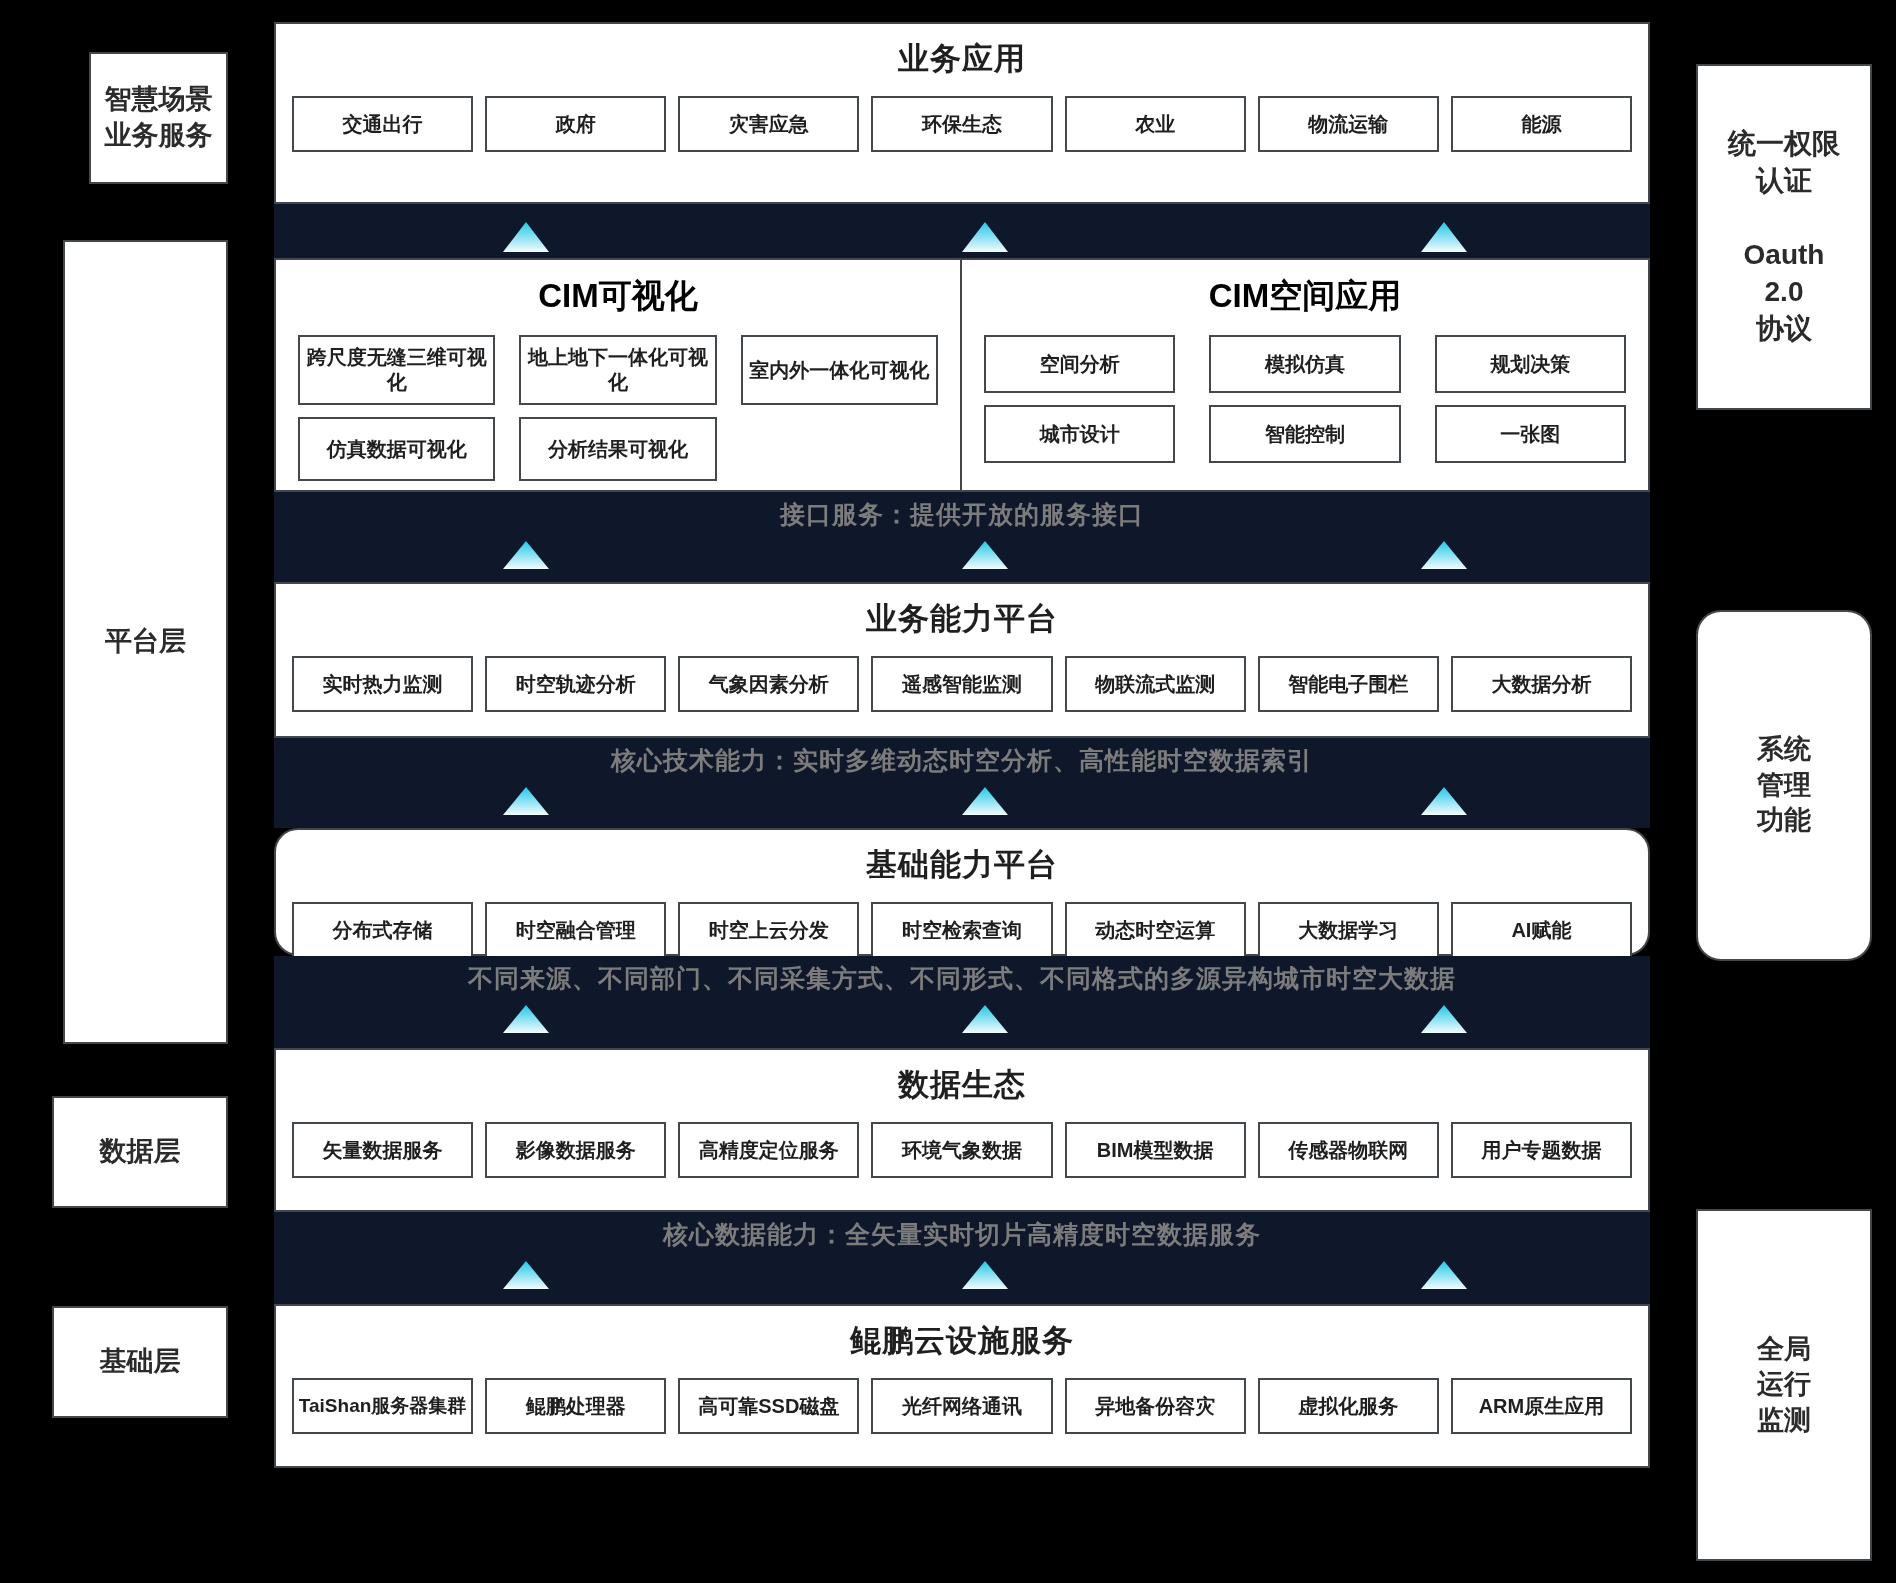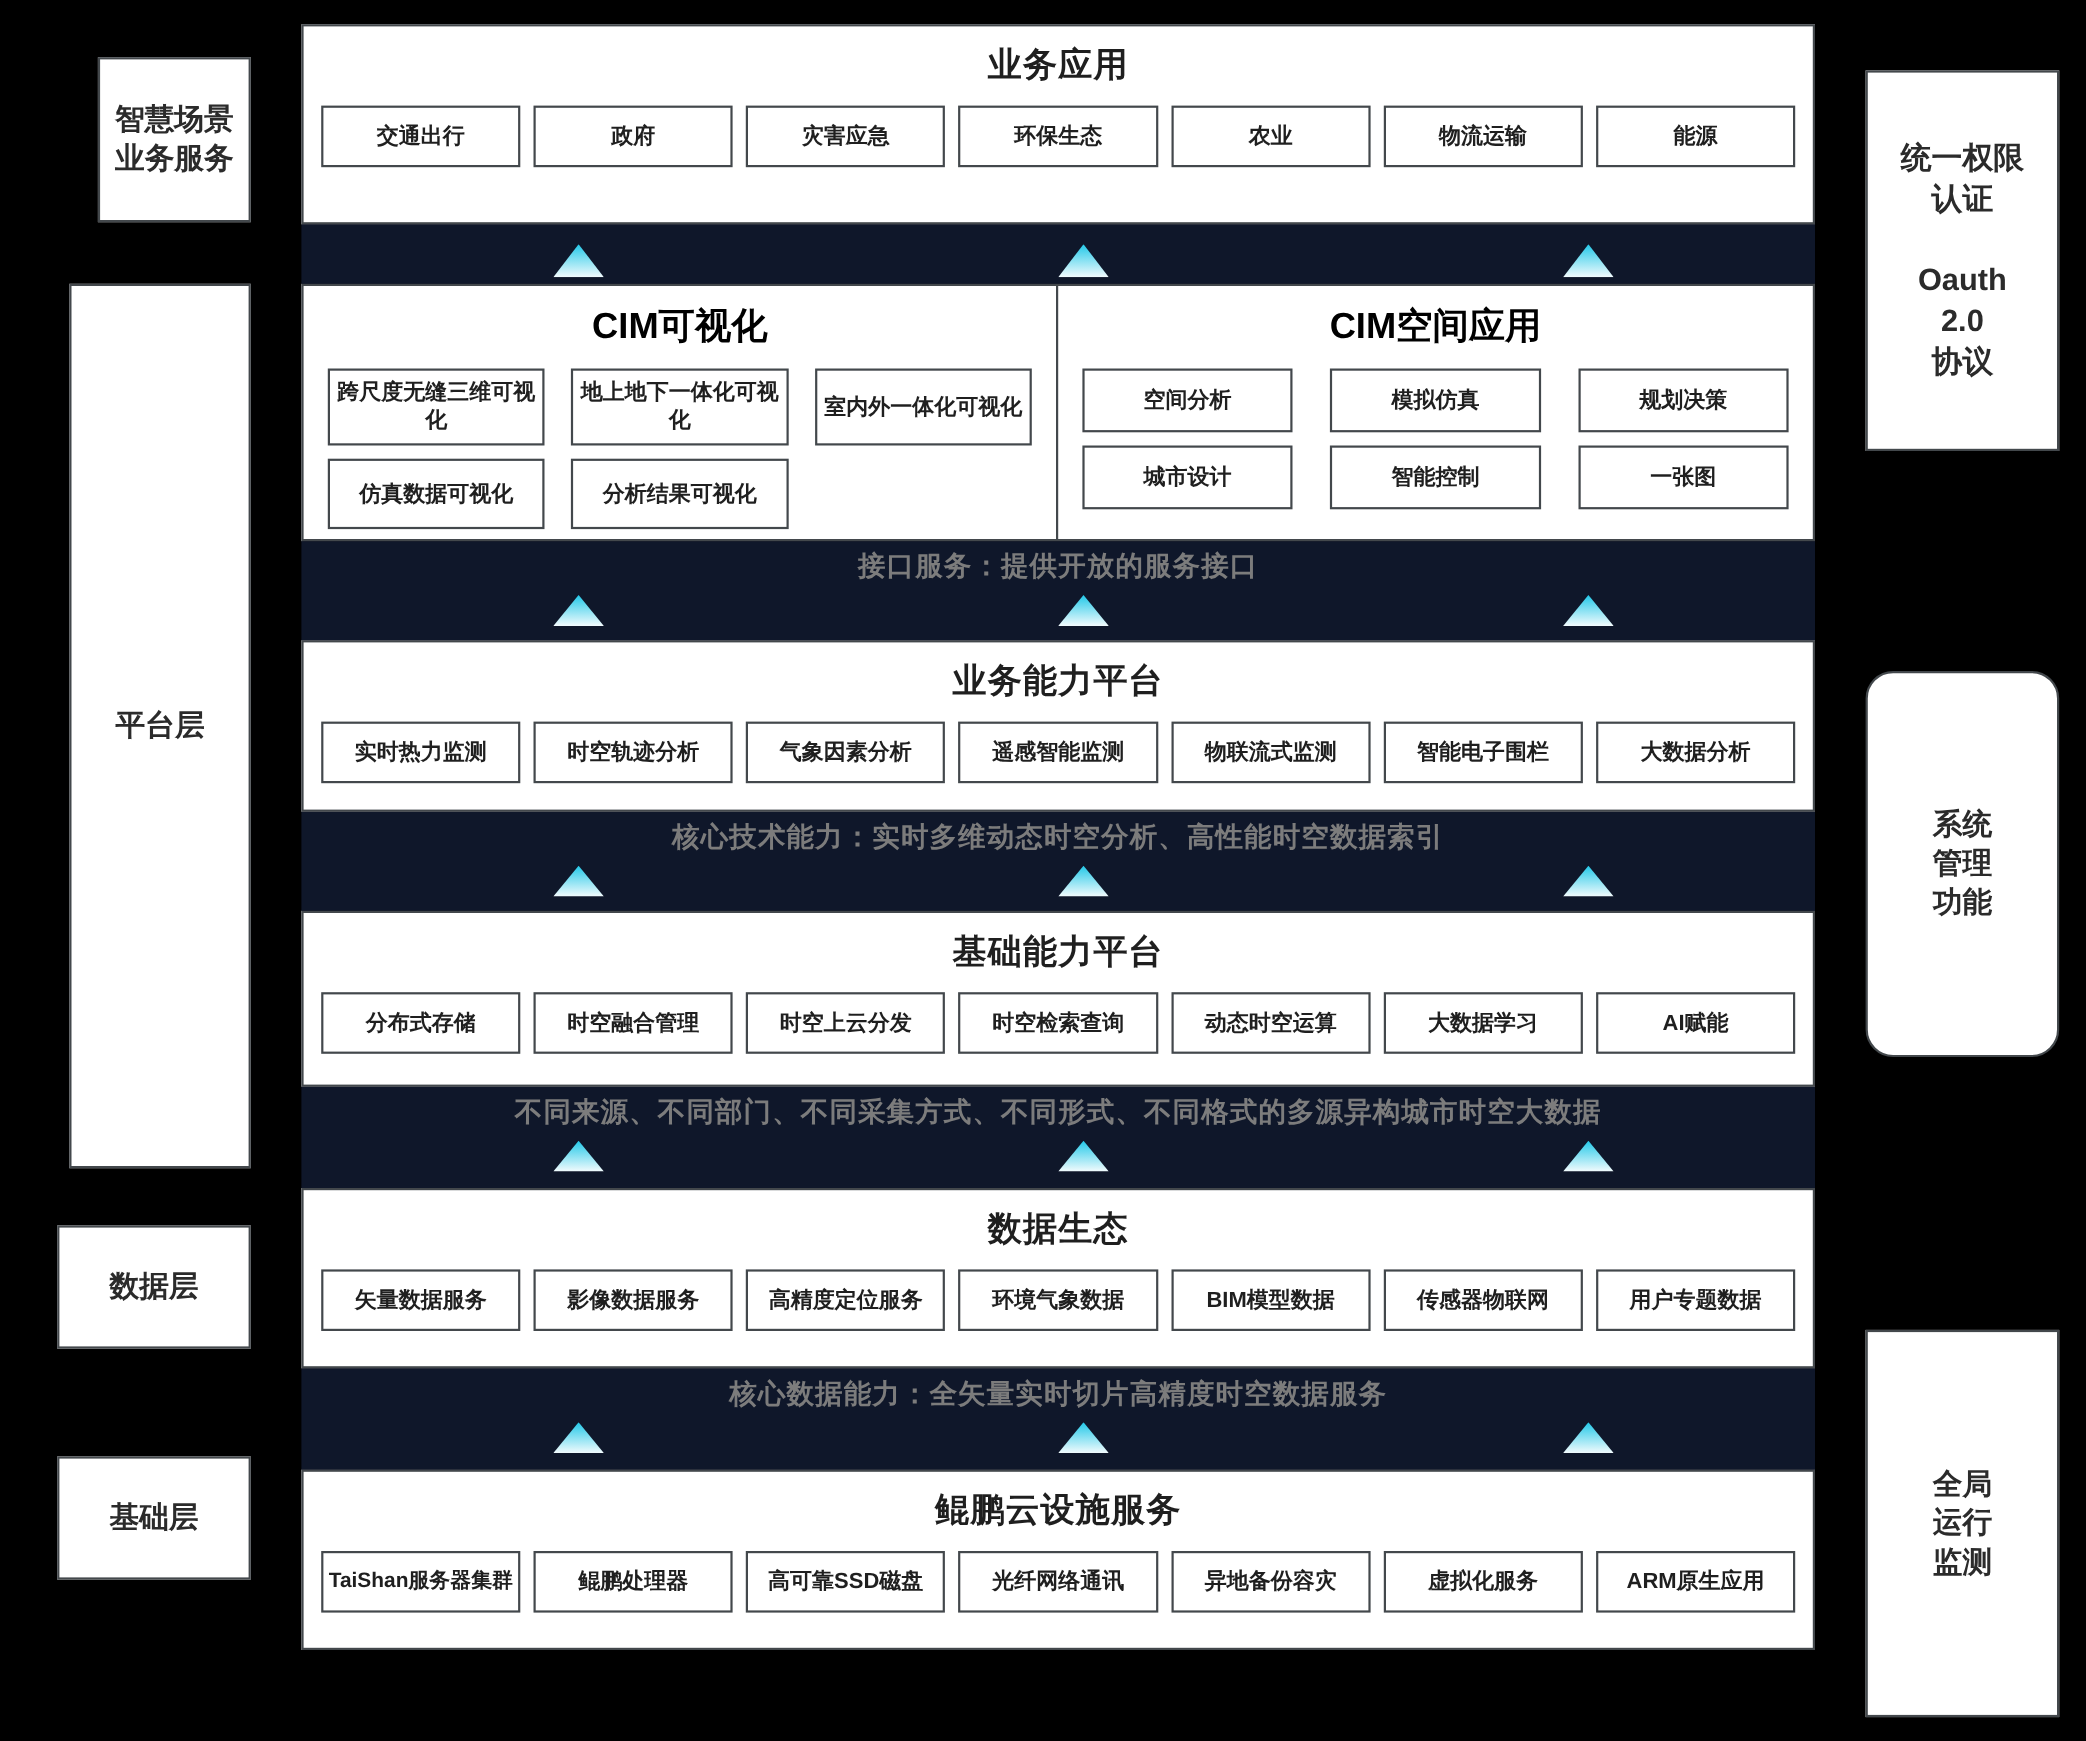--- a/index.html
+++ b/index.html
@@ -177,21 +177,21 @@
     line-height: 1.25;
   }
   .cim-chip.single { min-height: 58px; }
 </style>
 </head>
 <body>
 
 <div id="root">
 
   <div class="side-col left">
-    <div class="side-box" style="height:150px; margin-top:30px;margin-left:37px;">
+    <div class="side-box" style="height:132px; margin-top:30px;margin-left:37px;">
       <span class="txt">智慧场景
 业务服务</span>
     </div>
     <div class="side-box" style="height:804px; margin-top:56px;margin-left:11px;">
       <span class="txt">平台层</span>
     </div>
     <div class="side-box" style="height:112px; margin-top:52px;">
       <span class="txt">数据层</span>
     </div>
     <div class="side-box" style="height:112px; margin-top:98px;">
@@ -378,21 +378,21 @@
                     <stop offset="100%" stop-color="#f2fbfd"></stop>
               </linearGradient>
                 </defs>
               <polygon points="23,0 46,28 0,28" fill="url(#gC3)"></polygon>
             </svg>
           </span>
         </div>
       </div>
     </div>
 
-    <div class="panel" style="height:160px;">
+    <div class="panel" style="height:128px;border-radius:24px;">
       <div class="panel-title">基础能力平台</div>
       <div class="chip-row">
         <div class="chip">分布式存储</div>
         <div class="chip">时空融合管理</div>
         <div class="chip">时空上云分发</div>
         <div class="chip">时空检索查询</div>
         <div class="chip">动态时空运算</div>
         <div class="chip">大数据学习</div>
         <div class="chip">AI赋能</div>
       </div>

